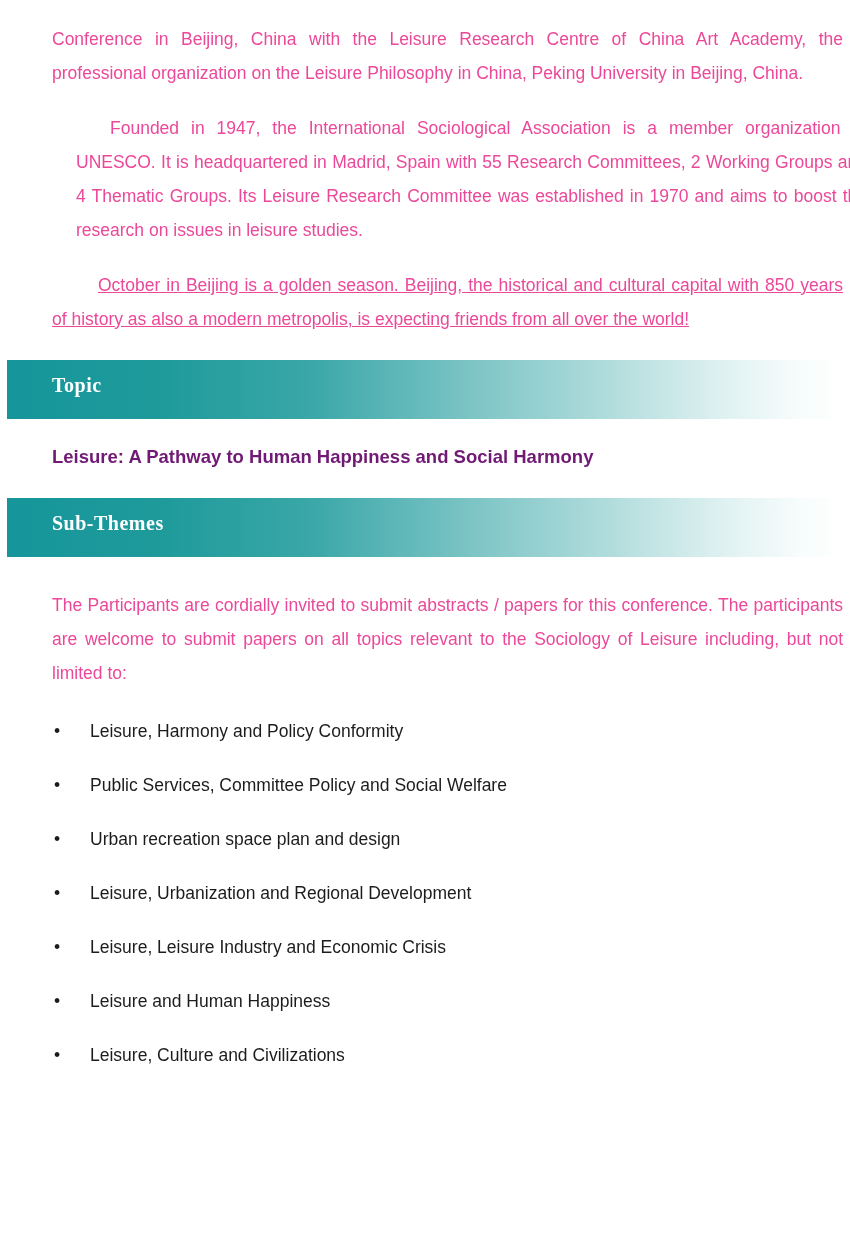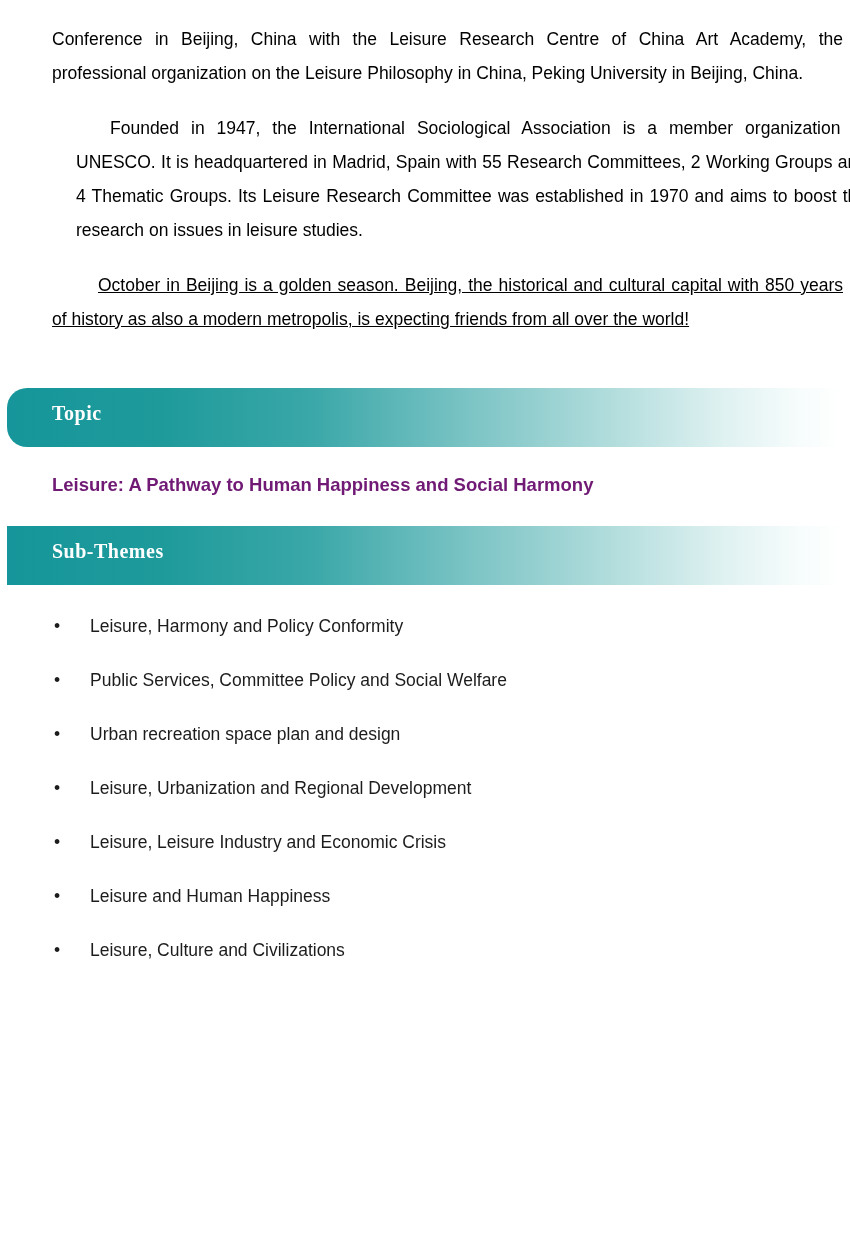--- a/index.html
+++ b/index.html
@@ -18,41 +18,41 @@
   }
   .content {
     padding: 0 7px 0 52px;
   }
   .body-par {
     width: 791px;
     margin: 0;
     font-size: 17.5px;
     line-height: 34px;
     text-align: justify;
-    color: #000000;
+    color: #ec4899;
   }
   .par-1 { margin-top: 22px; }
   .par-2 { margin-top: 21px; text-indent: 34px; margin-left: 24px; }
   .par-3 { margin-top: 21px; text-indent: 46px; text-decoration: underline; }
 
   .banner {
     position: relative;
     margin-left: 7px;
     width: 843px;
     height: 59px;
     display: flex;
     align-items: center;
     padding-bottom: 9px;
     box-sizing: border-box;
     background: linear-gradient(90deg,
       #16969a 0%, #1e9a9b 18%, #3aa7a8 36%,
       #7cc4c5 55%, #b3dddd 72%, #dff1f1 85%,
       #f7fcfc 94%, #ffffff 99%);
   }
-  .banner-topic { margin-top: 52px; border-radius: 20px; }
+  .banner-topic { margin-top: 24px; }
   .banner-subthemes { margin-top: 29px; }
   .banner-label {
     font-family: "Liberation Serif", "DejaVu Serif", serif;
     font-weight: bold;
     font-size: 20px;
     letter-spacing: 0.5px;
     color: #ffffff;
     padding-left: 45px;
   }
 
@@ -110,20 +110,21 @@
 
   <div class="content">
     <h2 class="topic-heading">Leisure: A Pathway to Human Happiness and Social Harmony</h2>
   </div>
 
   <div class="banner banner-subthemes">
     <span class="banner-label">Sub-Themes</span>
   </div>
 
   <div class="content">
+    <p class="body-par intro-par">The Participants are cordially invited to submit abstracts / papers for this conference. The participants are welcome to submit papers on all topics relevant to the Sociology of Leisure including, but not limited to:</p>
 
     <ul class="bullet-list">
       <li class="bullet-item">
         <span class="bullet-marker">•</span>
         <span>Leisure, Harmony and Policy Conformity</span>
       </li>
       <li class="bullet-item">
         <span class="bullet-marker">•</span>
         <span>Public Services, Committee Policy and Social Welfare</span>
       </li>

